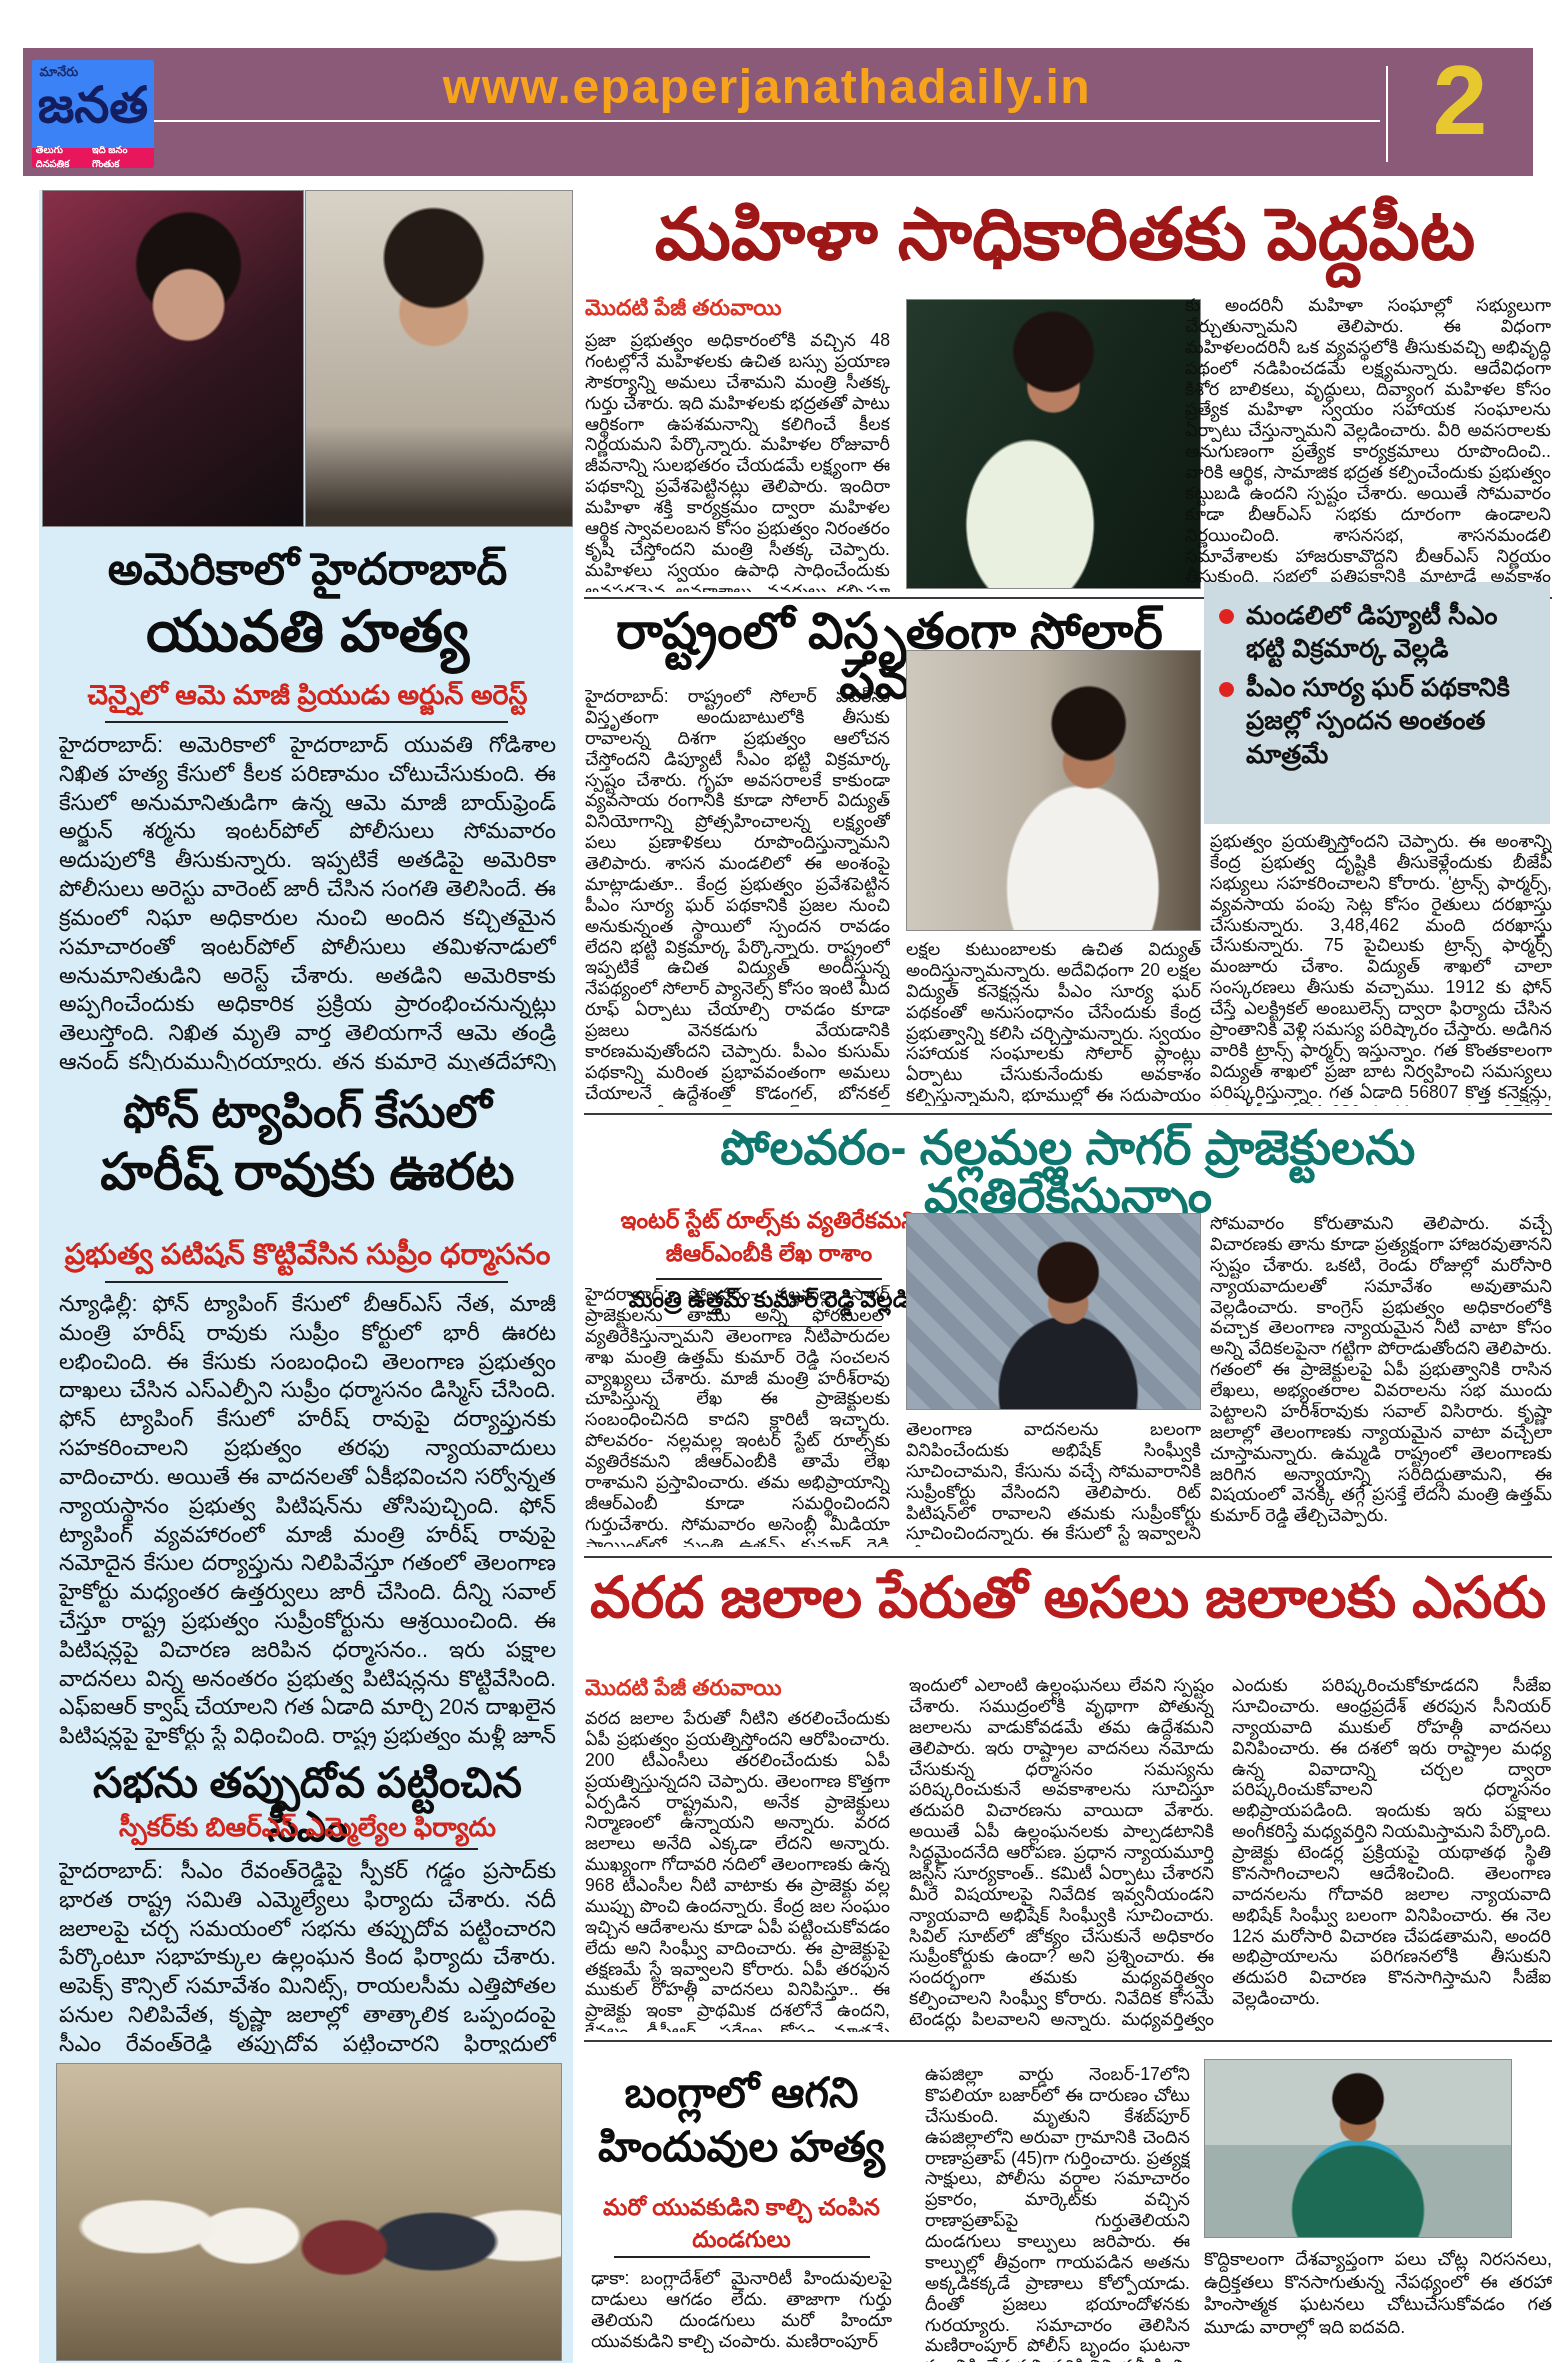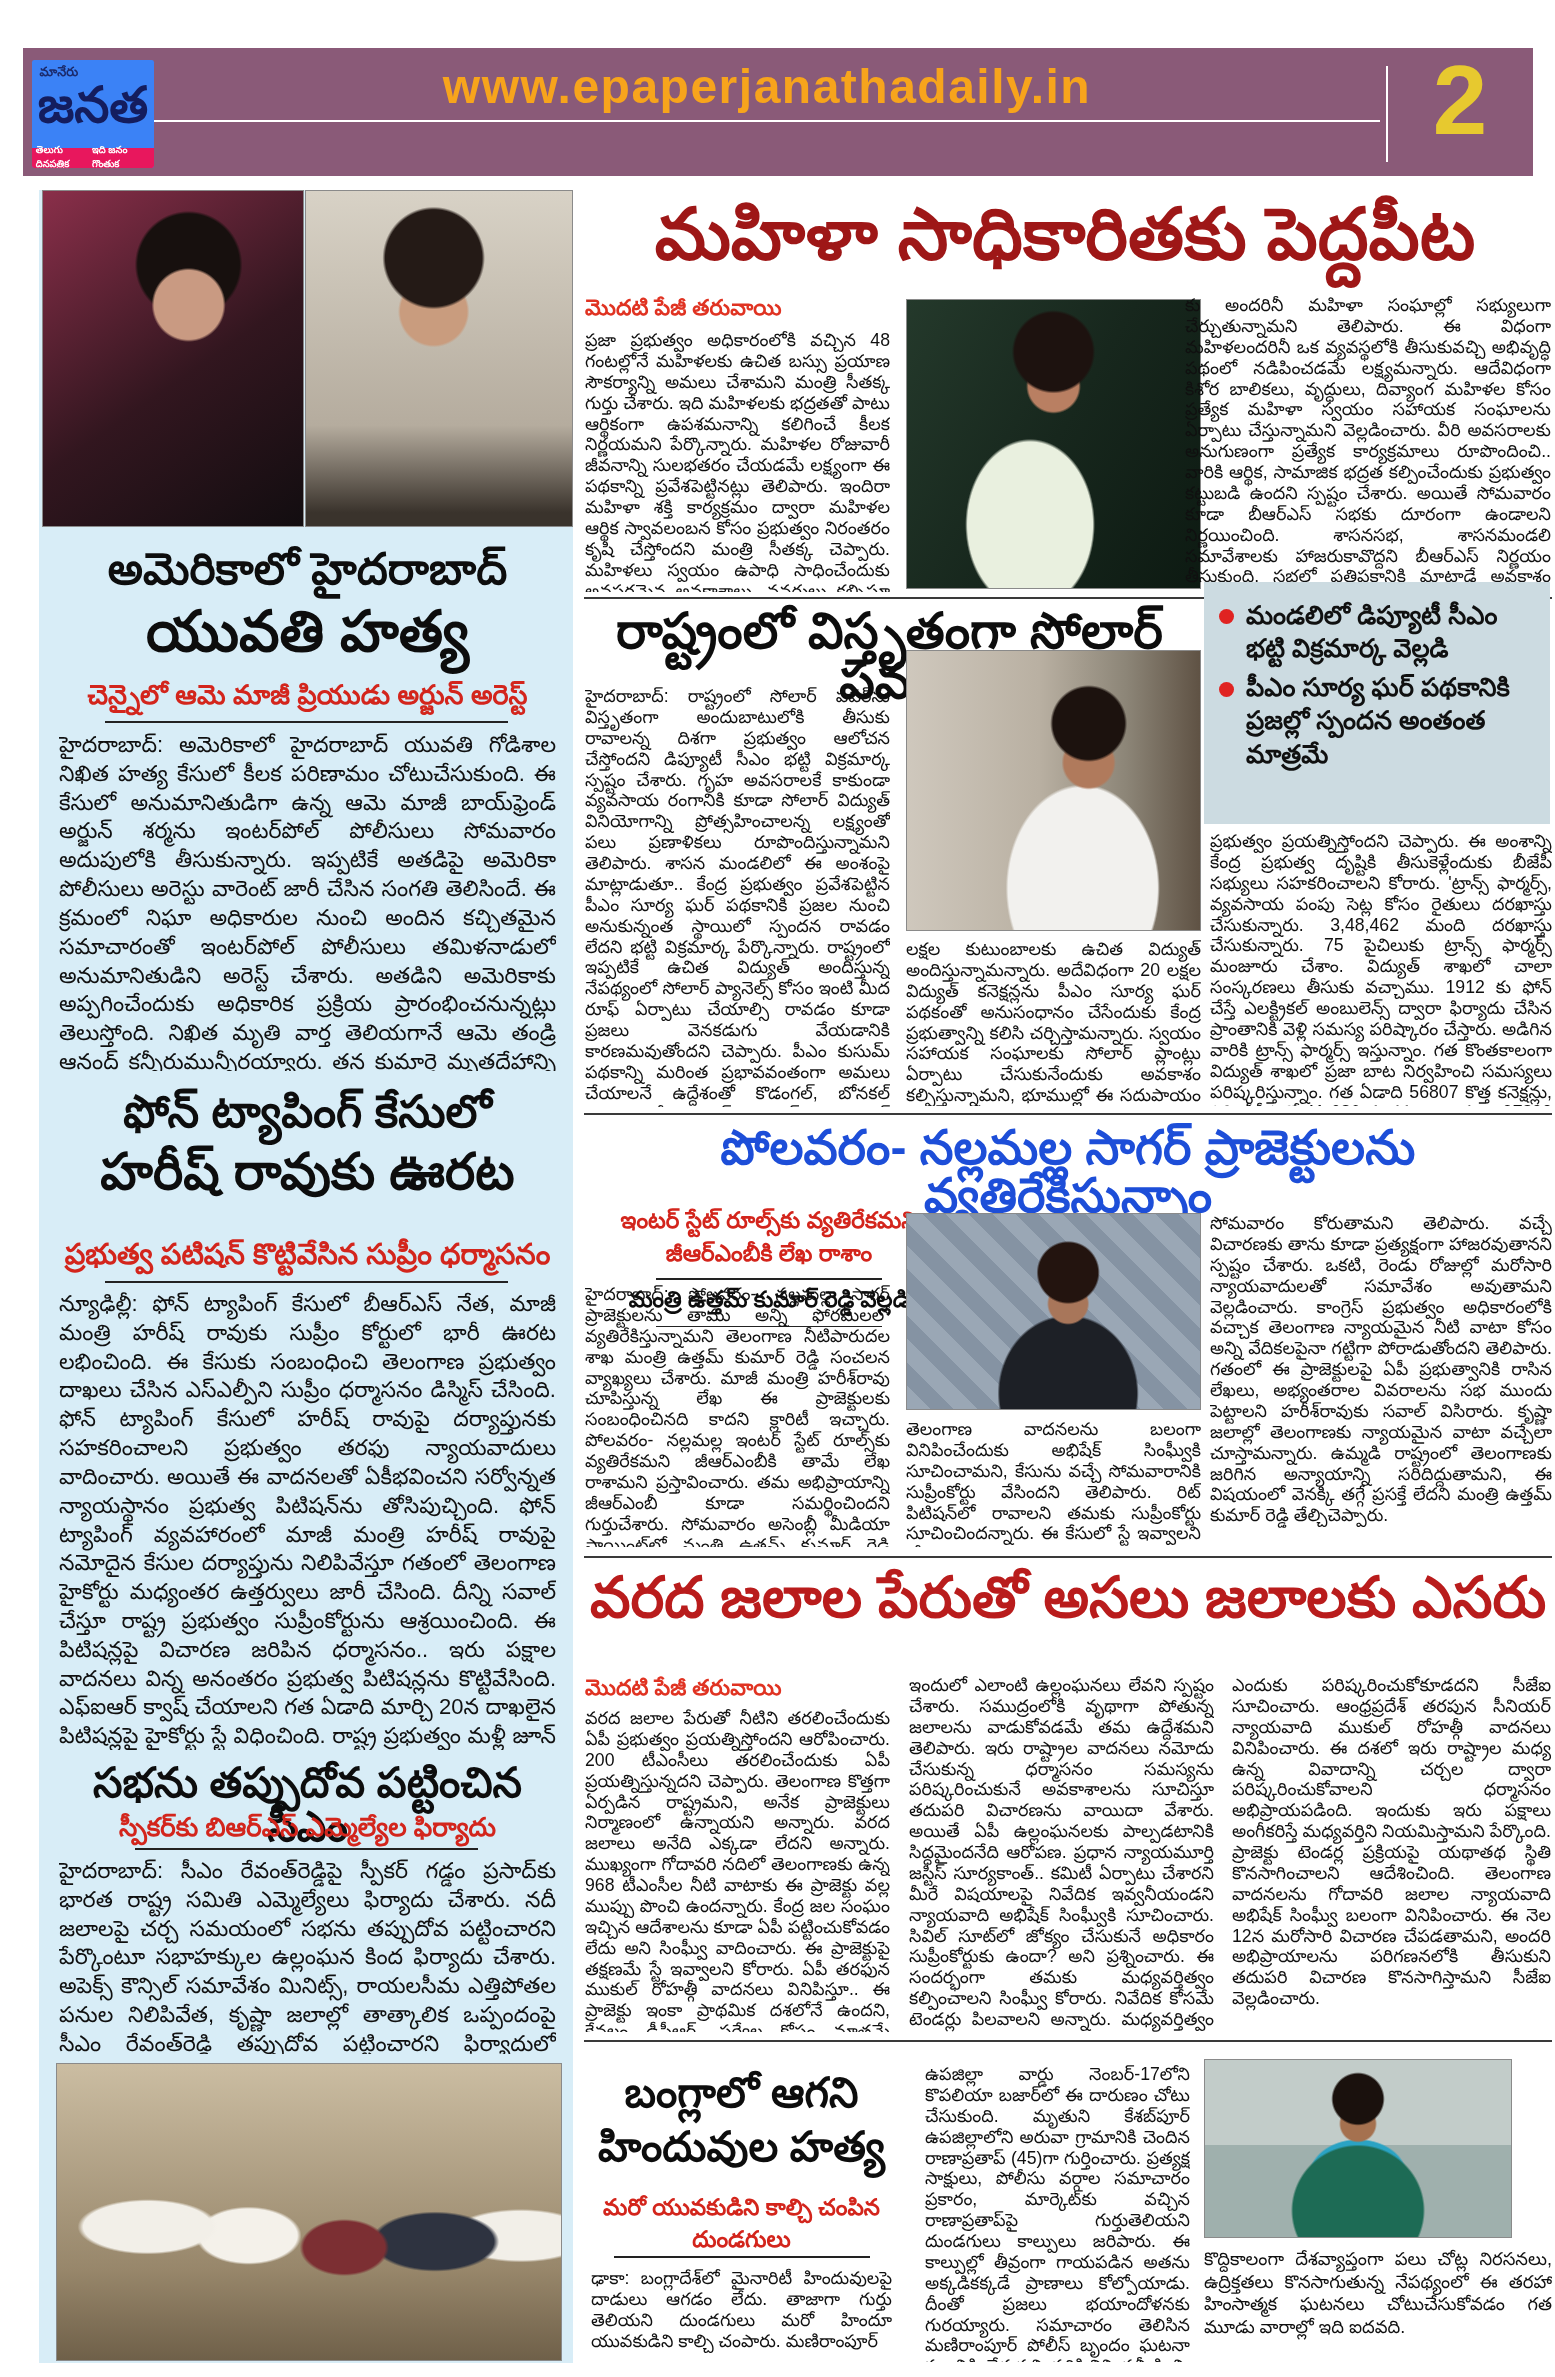--- a/index.html
+++ b/index.html
@@ -82,21 +82,21 @@
   .sol-c1{left:585px;top:686px;width:305px;height:421px;}
   .ph-bhatti{left:906px;top:650px;width:295px;height:281px;
      background:radial-gradient(circle at 62% 26%,#1c120e 0 13%,rgba(0,0,0,0) 14%),
                 radial-gradient(circle at 62% 40%,#b07a5c 0 10%,rgba(0,0,0,0) 11%),
                 radial-gradient(ellipse at 60% 85%,#f2f1ee 0 30%,rgba(0,0,0,0) 31%),
                 linear-gradient(90deg,#cfc8bd,#b9b0a2 45%,#8c8577 75%,#5f5244);}
   .sol-c2{left:906px;top:939px;width:295px;height:167px;}
   .sol-c3{left:1210px;top:831px;width:342px;height:275px;}
   .div-2{left:584px;top:1113px;width:968px;}
 
-  .pol-h{left:584px;top:1124px;width:968px;text-align:center;font-size:48px;font-weight:bold;color:#1d4ed8;line-height:1.0;}
+  .pol-h{left:584px;top:1124px;width:968px;text-align:center;font-size:48px;font-weight:bold;color:#0f766e;line-height:1.0;}
   .pol-subbox{left:593px;top:1204px;width:308px;text-align:center;margin-left:22px;}
   .pol-sub-red{font-size:23px;font-weight:bold;color:#d3251c;line-height:1.45;}
   .pol-sub-rule{width:226px;height:1.5px;background:#222;margin:7.5px auto;}
   .pol-sub-black{font-size:22.6px;font-weight:bold;color:#0d0d0d;}
   .pol-c1{left:585px;top:1284px;width:305px;height:263px;}
   .ph-uttam{left:906px;top:1213px;width:295px;height:197px;
      background:radial-gradient(circle at 55% 30%,#23140f 0 14%,rgba(0,0,0,0) 15%),
                 radial-gradient(circle at 55% 46%,#a8765a 0 10%,rgba(0,0,0,0) 11%),
                 radial-gradient(ellipse at 55% 92%,#1d2026 0 30%,rgba(0,0,0,0) 31%),
                 repeating-linear-gradient(45deg,#9aa7b5 0 16.6px,#8593a3 16.6px 33px);}

